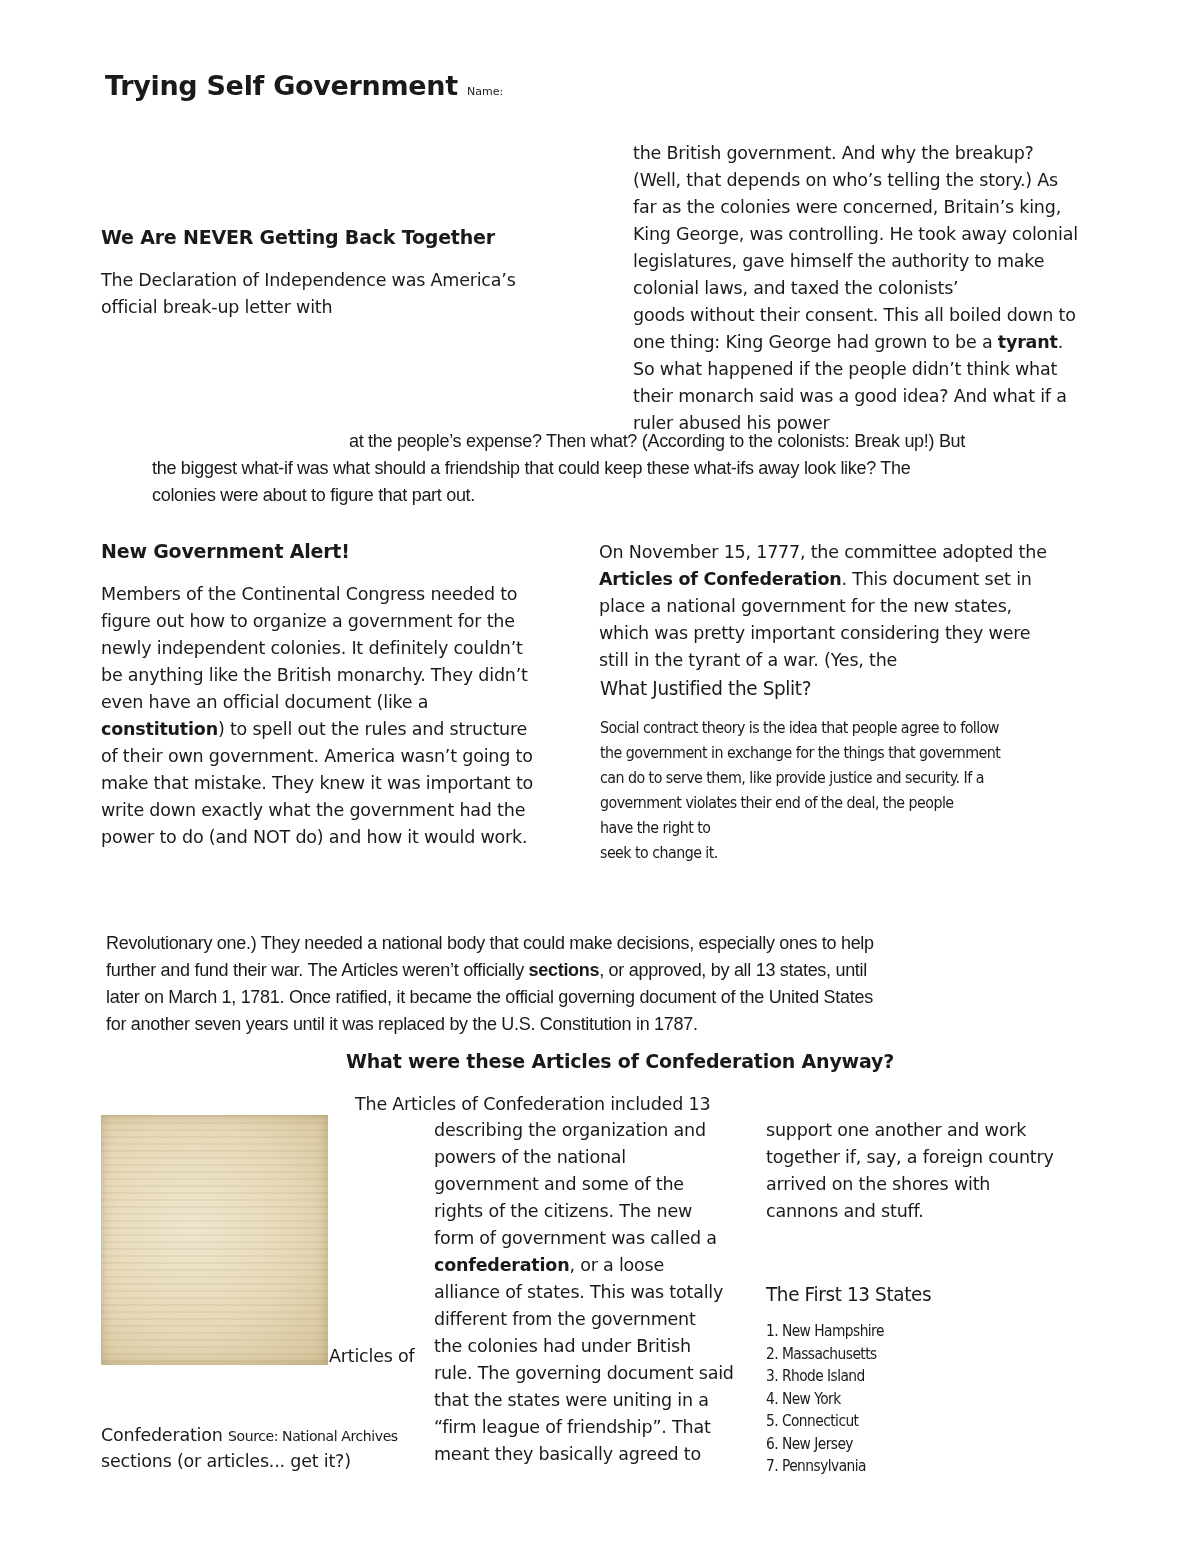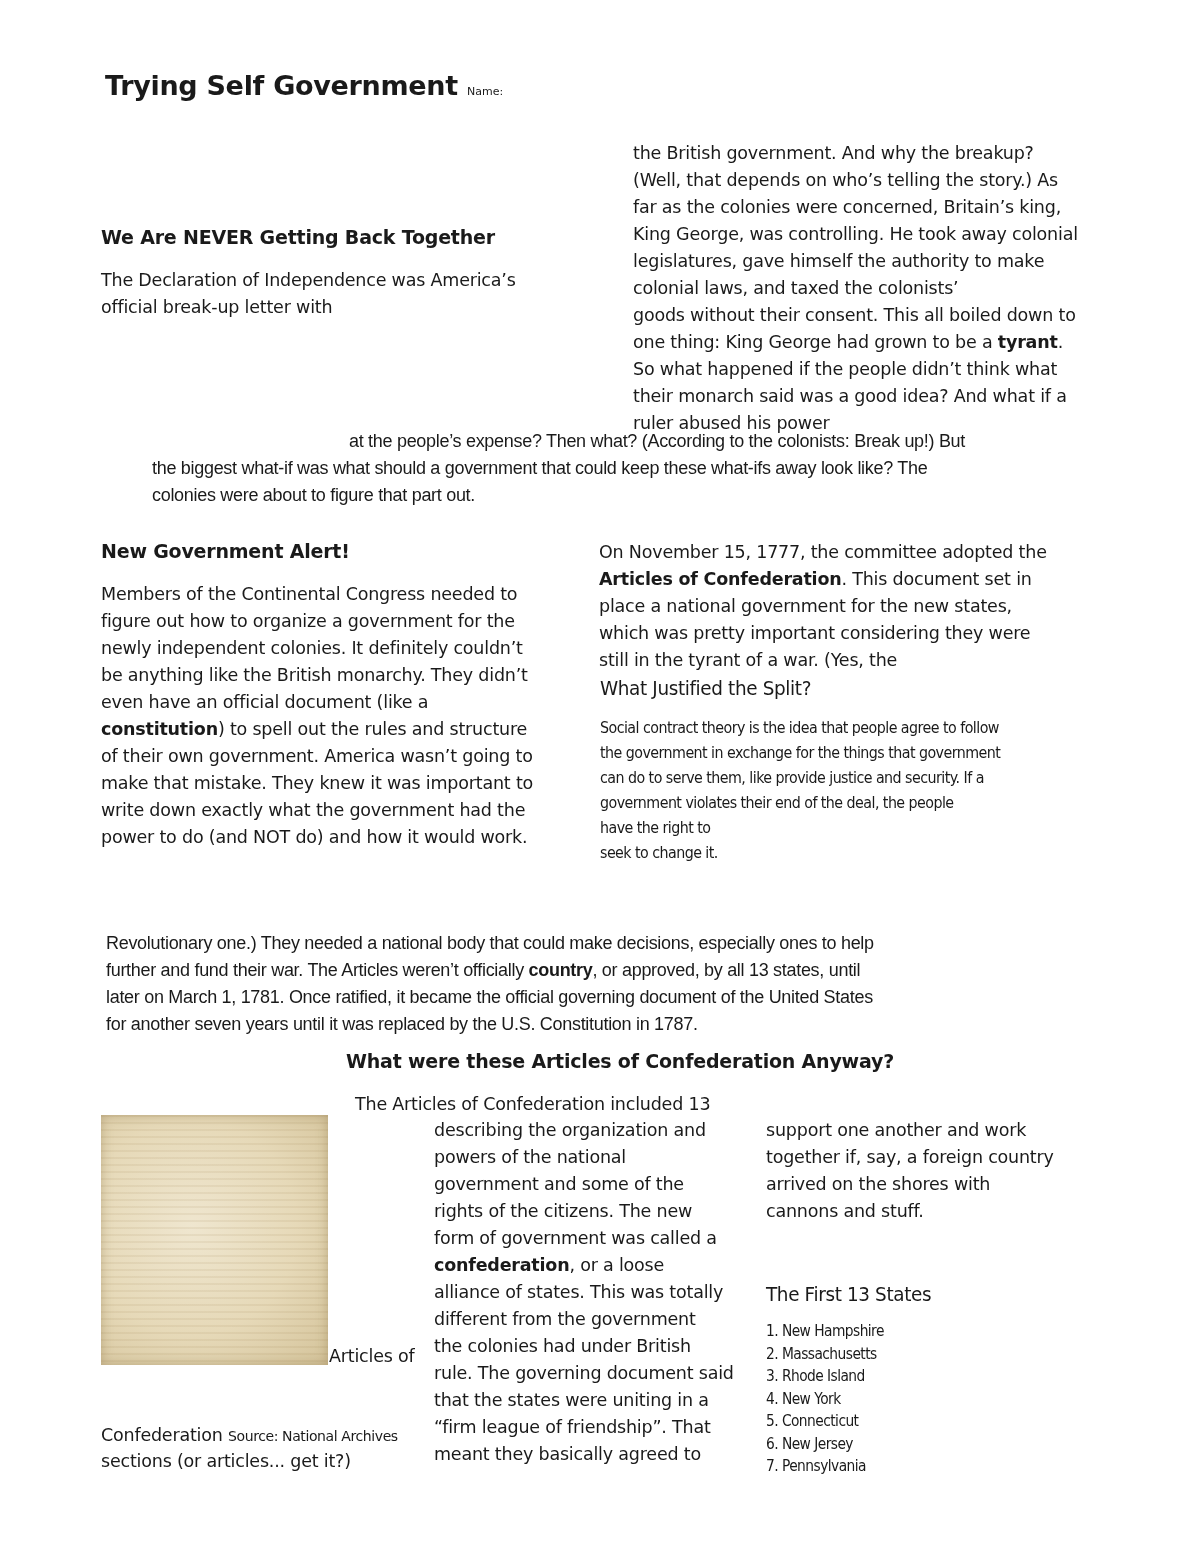--- a/index.html
+++ b/index.html
@@ -48,21 +48,21 @@
   <span class="line">colonial laws, and taxed the colonists’</span>
   <span class="line">goods without their consent. This all boiled down to</span>
   <span class="line"><span>one thing: King George  had grown to be a </span><b>tyrant</b><span>.</span></span>
   <span class="line">So what happened if the people didn’t think what</span>
   <span class="line">their monarch said was a good idea? And what if a</span>
   <span class="line">ruler abused his power</span>
 </div>
 
 <div class="abs cond" style="left:106px; top:428px; width:1000px;margin-left:46px;">
   <span class="line" style="padding-left:197px;">at the people’s expense? Then what? (According to the colonists: Break up!) But</span>
-  <span class="line">the biggest what-if was what should a government that could keep these what-ifs away look like? The</span>
+  <span class="line">the biggest what-if was what should a friendship that could keep these what-ifs away look like? The</span>
   <span class="line">colonies were about to figure that part out.</span>
 </div>
 
 <div class="abs h2" style="left:101px; top:540px;">New Government Alert!</div>
 
 <div class="abs body-text" style="left:101px; top:581px;">
   <span class="line">Members of the Continental Congress needed to</span>
   <span class="line">figure out how  to organize a government for the</span>
   <span class="line">newly independent colonies.  It definitely couldn’t</span>
   <span class="line">be anything like the British monarchy. They  didn’t</span>
@@ -87,21 +87,21 @@
   <span class="line">Social contract theory is the  idea that people agree to follow</span>
   <span class="line">the government in exchange  for the things that government</span>
   <span class="line">can do to serve them, like  provide justice and security. If a</span>
   <span class="line">government violates their end of  the deal, the people</span>
   <span class="line">have the right to</span>
   <span class="line">seek to change it.</span>
 </div>
 
 <div class="abs cond" style="left:106px; top:930px; width:1000px;">
   <span class="line">Revolutionary one.) They needed a national body that could make decisions, especially ones to help</span>
-  <span class="line"><span>further and fund their war. The Articles weren’t officially </span><b>country</b><span>, or approved, by all 13 states, until</span></span>
+  <span class="line"><span>further and fund their war. The Articles weren’t officially </span><b>sections</b><span>, or approved, by all 13 states, until</span></span>
   <span class="line">later on March 1, 1781. Once ratified, it became the official governing document of the United States</span>
   <span class="line">for another seven years until it was replaced by the U.S. Constitution in 1787.</span>
 </div>
 
 <div class="abs h2" style="left:346px; top:1050px;">What were these Articles of Confederation Anyway?</div>
 
 <div class="abs body-text" style="left:355px; top:1091px;">The Articles of Confederation included 13</div>
 
 <div class="abs body-text" style="left:434px; top:1117px;">
   <span class="line">describing  the organization and</span>

